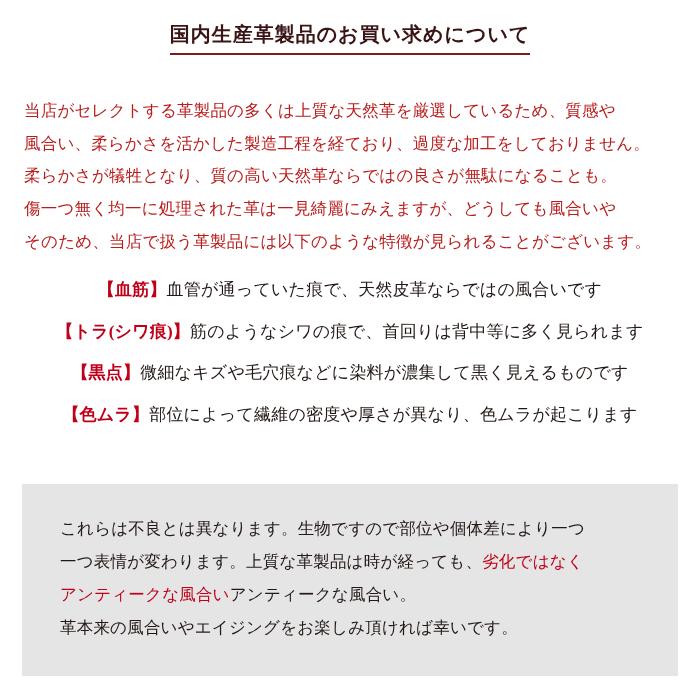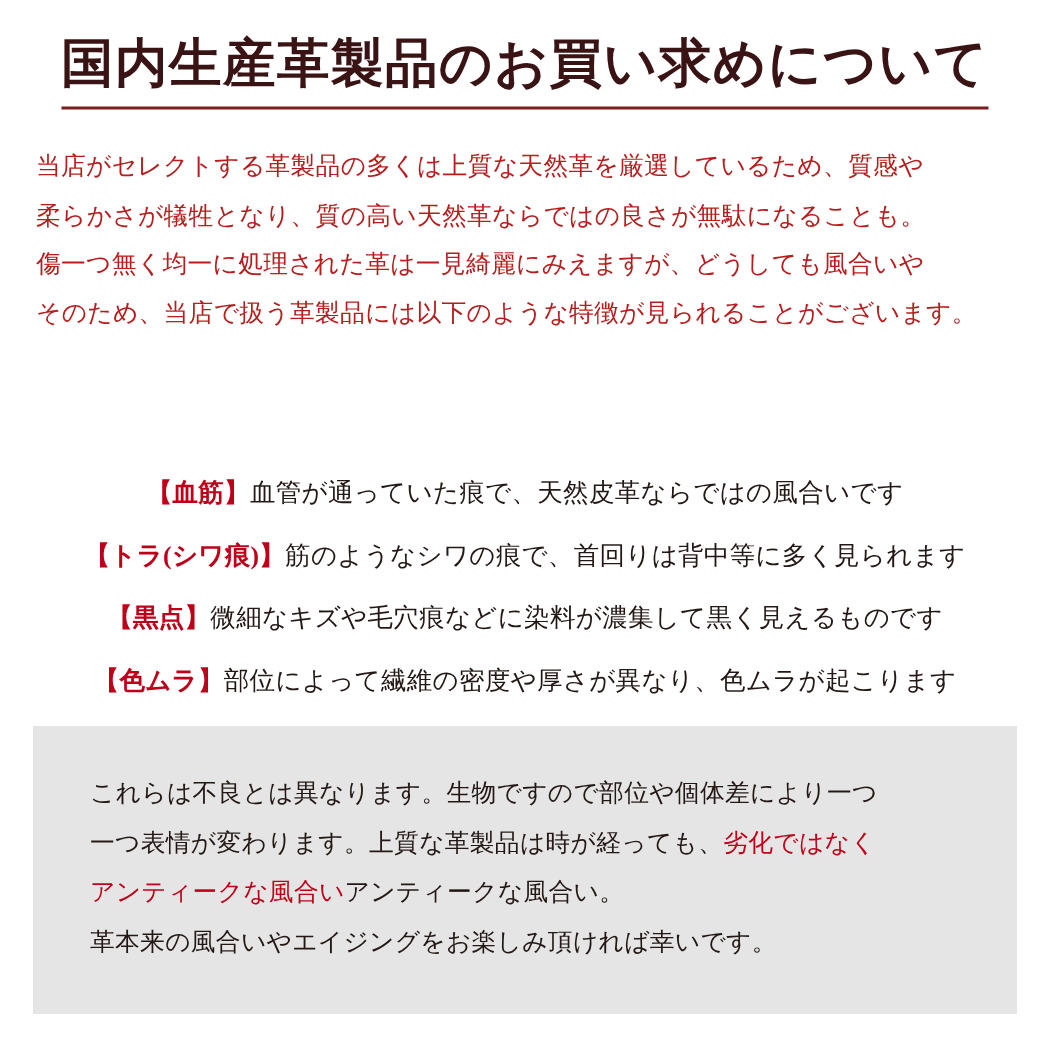--- a/index.html
+++ b/index.html
@@ -24,21 +24,21 @@
   
   .title-wrap {
     position: absolute;
     top: 22px;
     left: 0;
     width: 700px;
     text-align: center;
   }
   .title {
     display: inline-block;
-    font-size: 35px;
+    font-size: 20px;
     font-weight: bold;
     letter-spacing: 1px;
     color: #3a1414;
     padding-bottom: 7px;
     border-bottom: 2px solid #7a1d1d;
     line-height: 1.2;
   }
 
   
   .intro {
@@ -54,21 +54,20 @@
   .intro div {
     white-space: nowrap;
   }
 
   
   .features {
     position: absolute;
     top: 278px;
     left: 0;
     width: 700px;
-    margin-top: 39px;
   }
   .feature-row {
     text-align: center;
     font-size: 17px;
     line-height: 1.45;
     margin-bottom: 17px;
     letter-spacing: 0.2px;
     white-space: nowrap;
   }
   .feature-term {
@@ -111,20 +110,21 @@
 <body>
 
 <div class="page">
 
   <div class="title-wrap">
     <span class="title">国内生産革製品のお買い求めについて</span>
   </div>
 
   <div class="intro">
     <div>当店がセレクトする革製品の多くは上質な天然革を厳選しているため、質感や</div>
+    <div>風合い、柔らかさを活かした製造工程を経ており、過度な加工をしておりません。</div>
     <div>柔らかさが犠牲となり、質の高い天然革ならではの良さが無駄になることも。</div>
     <div>傷一つ無く均一に処理された革は一見綺麗にみえますが、どうしても風合いや</div>
     <div>そのため、当店で扱う革製品には以下のような特徴が見られることがございます。</div>
   </div>
 
   <div class="features">
     <div class="feature-row">
       <span class="feature-term">【血筋】</span><span class="feature-desc">血管が通っていた痕で、天然皮革ならではの風合いです</span>
     </div>
     <div class="feature-row">

